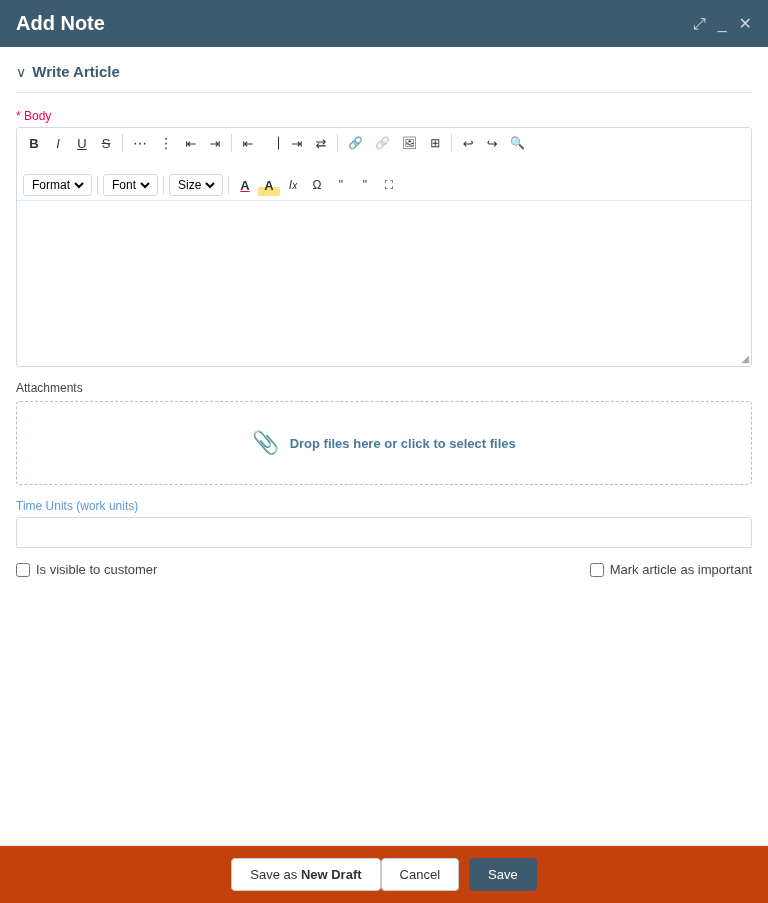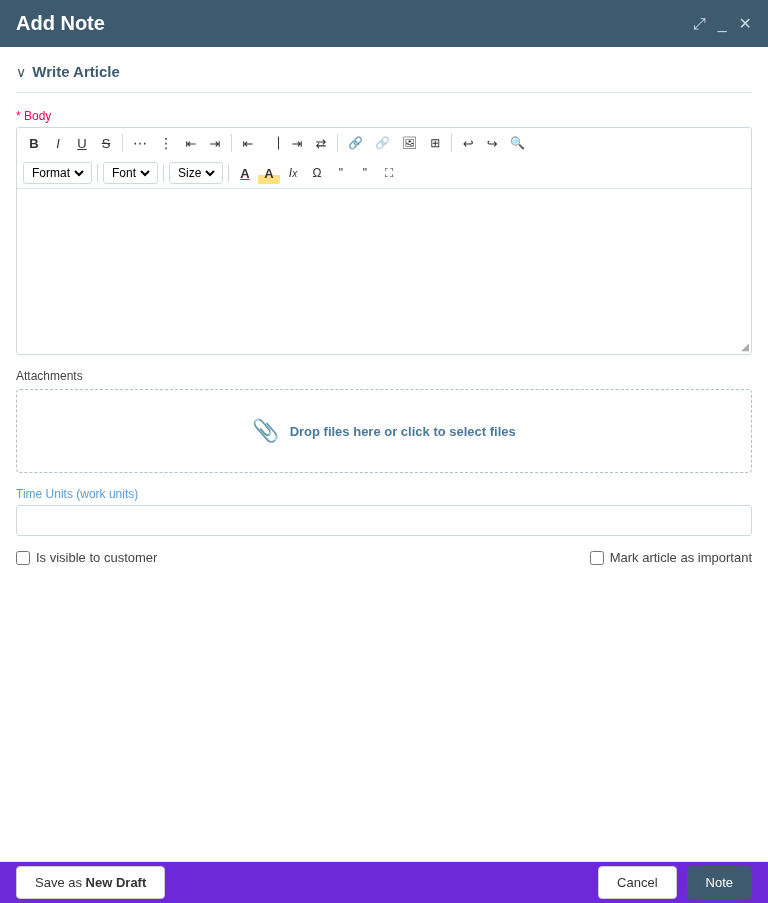--- a/index.html
+++ b/index.html
@@ -31,21 +31,21 @@
     .drop-zone { border: 1.5px dashed #b0bec8; border-radius: 4px; padding: 28px 16px; display: flex; align-items: center; justify-content: center; gap: 10px; cursor: pointer; }
     .drop-zone-icon { color: #8a9baa; font-size: 22px; }
     .drop-zone-text { font-size: 13px; font-weight: 600; color: #4a7a9b; text-align: center; }
     .time-units-section { margin-bottom: 14px; }
     .time-units-label { font-size: 12px; color: #5b9bd5; margin-bottom: 4px; }
     .checkboxes-row { display: flex; align-items: center; margin-bottom: 14px; }
     .checkbox-group { display: flex; align-items: center; gap: 6px; }
     .checkbox-group input[type=checkbox] { width: 14px; height: 14px; cursor: pointer; }
     .checkbox-label { font-size: 13px; color: #444; }
     .checkbox-spacer { flex: 1; }
-    .footer { padding: 4px 16px; display: flex; justify-content: space-between; align-items: center; border-top: 1px solid #e2e8f0; background: #6d28d9; }
+    .footer { padding: 12px 16px; display: flex; justify-content: center; align-items: center; border-top: 1px solid #e2e8f0; background: #c2410c; }
     .footer-left { display: flex; gap: 10px; }
     .footer-right { display: flex; gap: 10px; }
     .btn { padding: 8px 18px; border-radius: 4px; font-size: 13px; cursor: pointer; border: 1px solid transparent; font-weight: 500; }
     .btn-draft { background: #fff; border: 1px solid #c5cdd5; color: #333; }
     .btn-cancel { background: #fff; border: 1px solid #c5cdd5; color: #333; }
     .btn-send { background: #3d5a6e; color: #fff; border-color: #3d5a6e; }
     .bold { font-weight: bold; }
     .italic { font-style: italic; }
     .underline { text-decoration: underline; }
     .strikethrough { text-decoration: line-through; }
@@ -96,21 +96,21 @@
             <button class="toolbar-btn" style="font-size:12px;">🔗</button>
             <button class="toolbar-btn" style="font-size:12px;opacity:0.5;">🔗</button>
             <button class="toolbar-btn" style="font-size:12px;">🖼</button>
             <button class="toolbar-btn" style="font-size:12px;">⊞</button>
             <div class="toolbar-separator"></div>
             <button class="toolbar-btn">↩</button>
             <button class="toolbar-btn">↪</button>
             <button class="toolbar-btn" style="font-size:12px;">🔍</button>
           </div>
 
-          <div class="toolbar-row" style="margin-top:6px;">
+          <div class="toolbar-row" style="margin-top:18px;">
             <div class="toolbar-select">
               <select>
                 <option>Format</option>
               </select>
             </div>
             <div class="toolbar-separator"></div>
             <div class="toolbar-select">
               <select>
                 <option>Font</option>
               </select>
@@ -164,16 +164,16 @@
       </div>
     </div>
   </div>
 
   <div class="footer">
     <div class="footer-left">
       <button class="btn btn-draft">Save as <strong>New Draft</strong></button>
     </div>
     <div class="footer-right">
       <button class="btn btn-cancel">Cancel</button>
-      <button class="btn btn-send">Note</button>
+      <button class="btn btn-send">Save</button>
     </div>
   </div>
 </div>
 
 </body></html>

